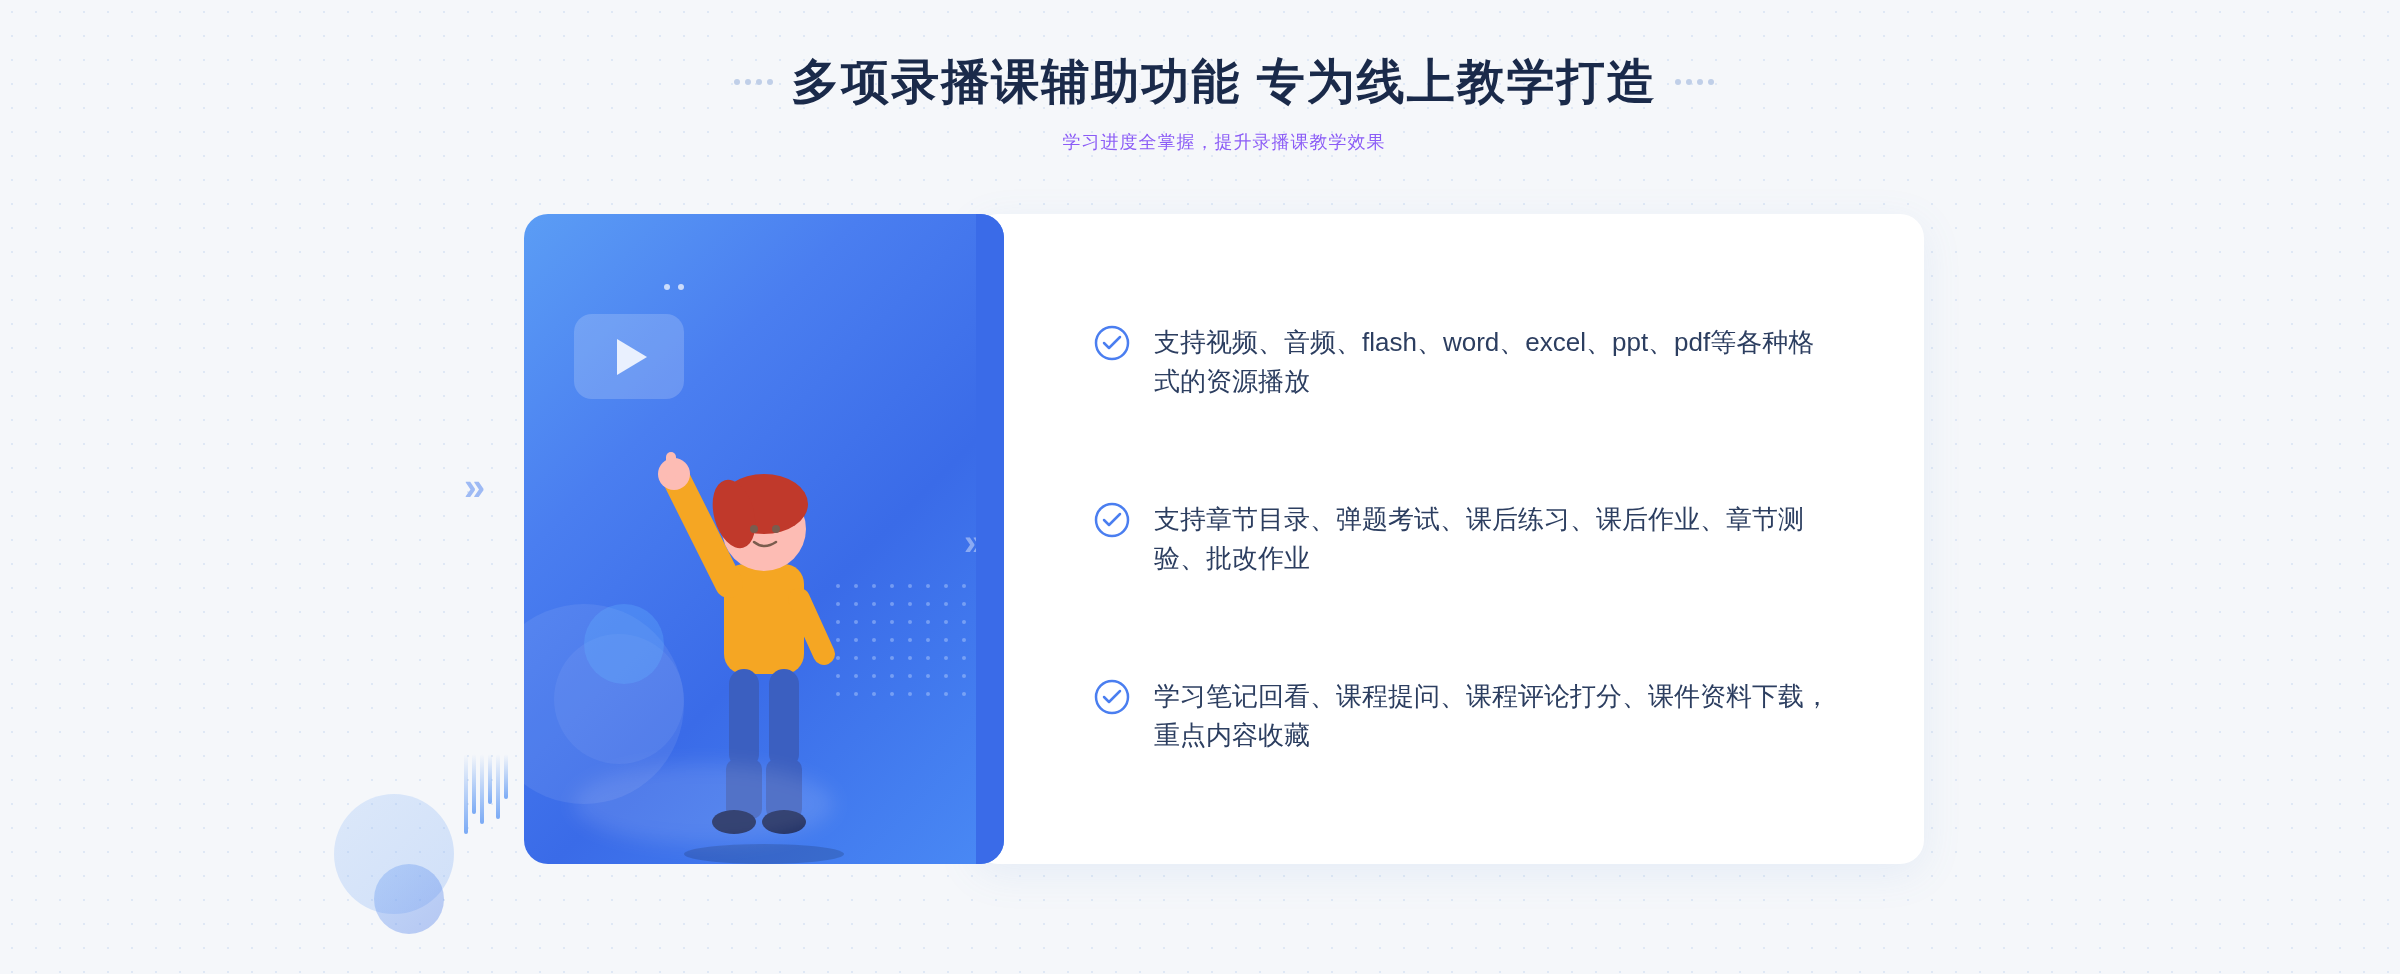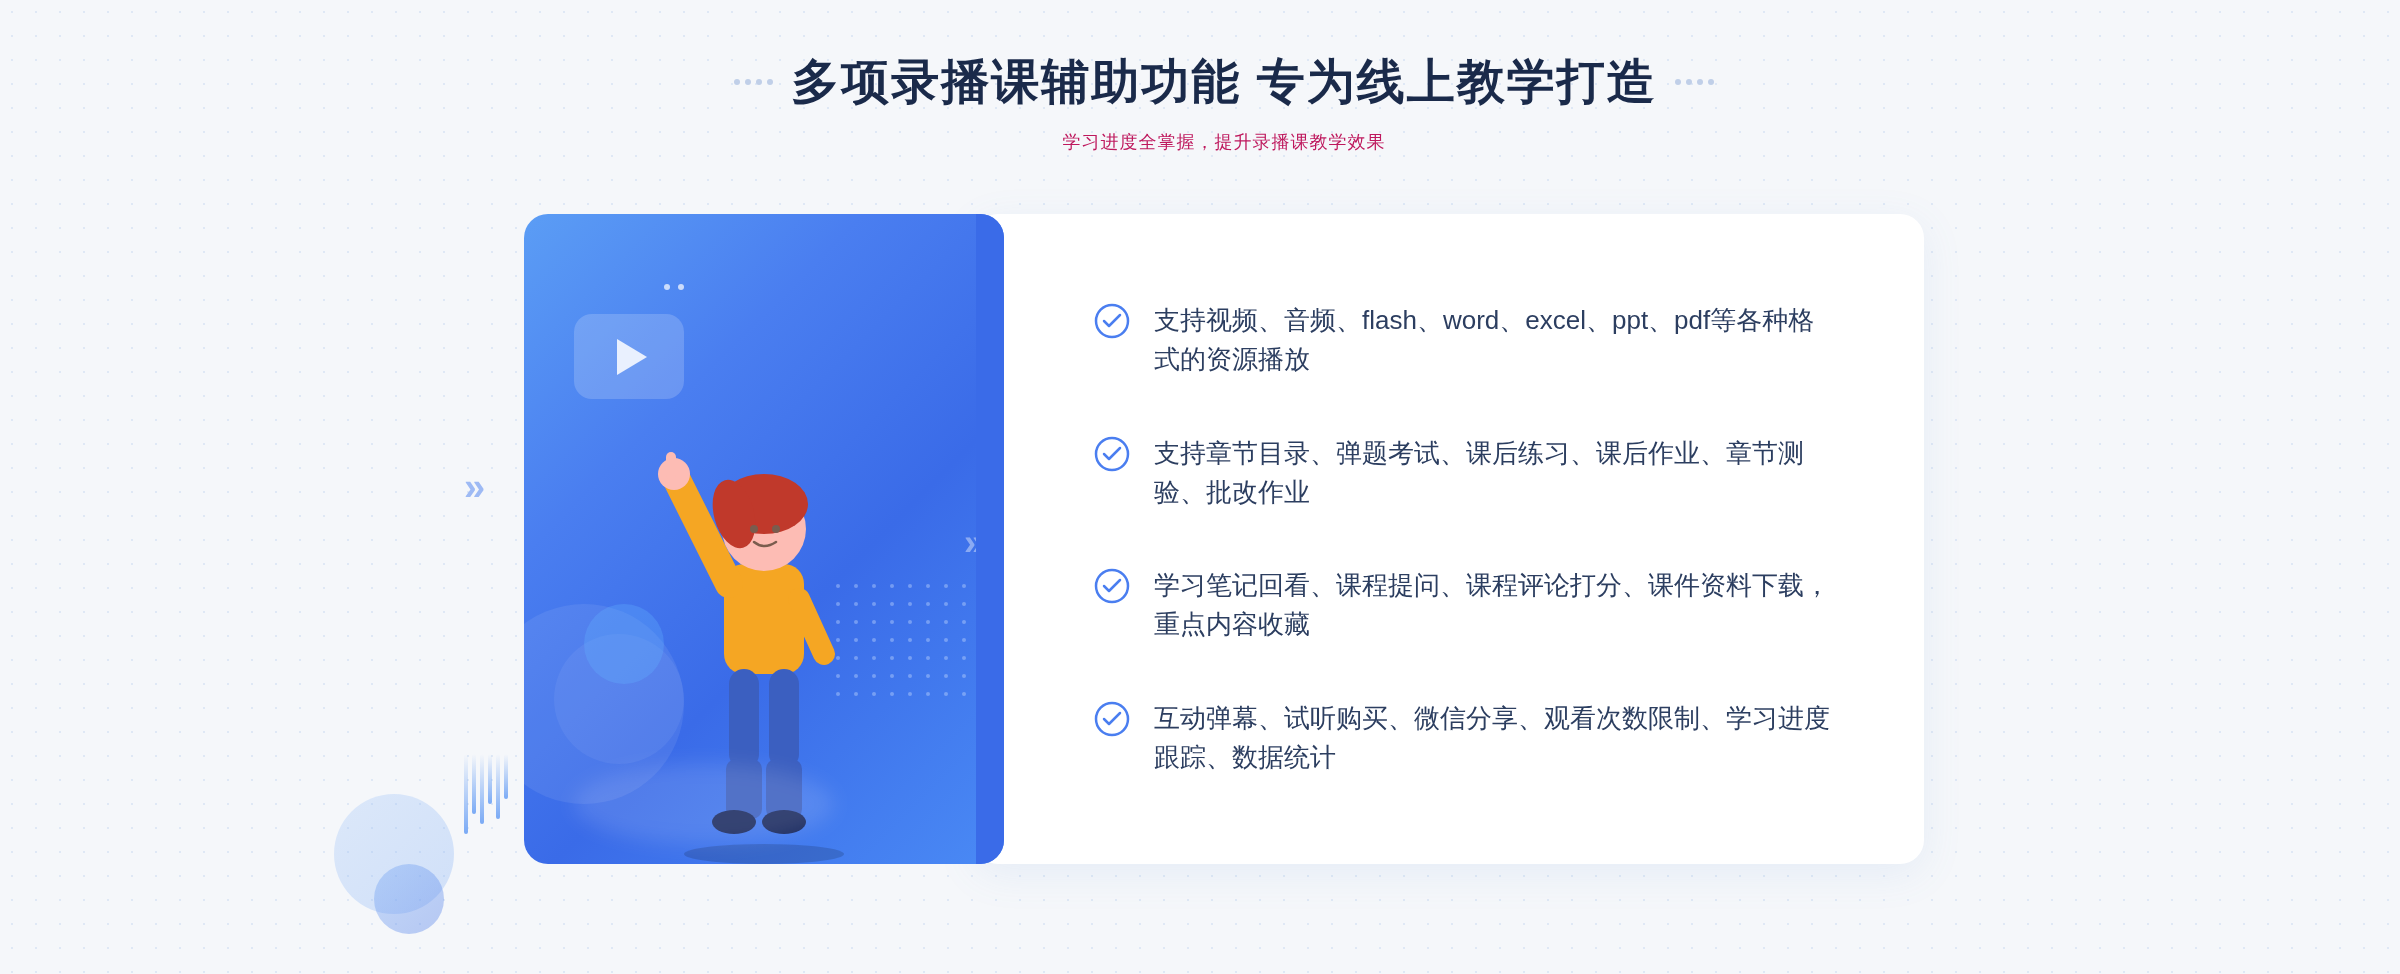--- a/index.html
+++ b/index.html
@@ -64,21 +64,21 @@
 
     .main-title {
       font-size: 48px;
       font-weight: 700;
       color: #1a2a4a;
       letter-spacing: 2px;
     }
 
     .subtitle {
       font-size: 18px;
-      color: #be185d;
+      color: #8b5cf6;
       text-align: center;
       margin-bottom: 60px;
       letter-spacing: 1px;
     }
 
     
     .content-area {
       display: flex;
       align-items: stretch;
       width: 1400px;
@@ -450,27 +450,20 @@
       </div>
 
       <div class="feature-item">
         <svg class="check-icon" viewBox="0 0 36 36" xmlns="http://www.w3.org/2000/svg">
           <circle cx="18" cy="18" r="16" fill="none" stroke="#4a7ef0" stroke-width="2.5"></circle>
           <polyline points="10,18 15,23 26,12" fill="none" stroke="#4a7ef0" stroke-width="2.5" stroke-linecap="round" stroke-linejoin="round"></polyline>
         </svg>
         <span class="feature-text">学习笔记回看、课程提问、课程评论打分、课件资料下载，重点内容收藏</span>
       </div>
 
-      <div class="feature-item">
-        <svg class="check-icon" viewBox="0 0 36 36" xmlns="http://www.w3.org/2000/svg">
-          <circle cx="18" cy="18" r="16" fill="none" stroke="#4a7ef0" stroke-width="2.5"></circle>
-          <polyline points="10,18 15,23 26,12" fill="none" stroke="#4a7ef0" stroke-width="2.5" stroke-linecap="round" stroke-linejoin="round"></polyline>
-        </svg>
-        <span class="feature-text">互动弹幕、试听购买、微信分享、观看次数限制、学习进度跟踪、数据统计</span>
-      </div>
 
     </div>
   </div>
 
   <div style="position:absolute;left:440px;top:50%;transform:translateY(-50%)">
     <span style="color:#4a7ef0;font-size:38px;font-weight:900;opacity:0.5;">»</span>
   </div>
 
   <div class="deco-circle-bottom-left"></div>
   <div class="deco-circle-bottom-left2"></div>

